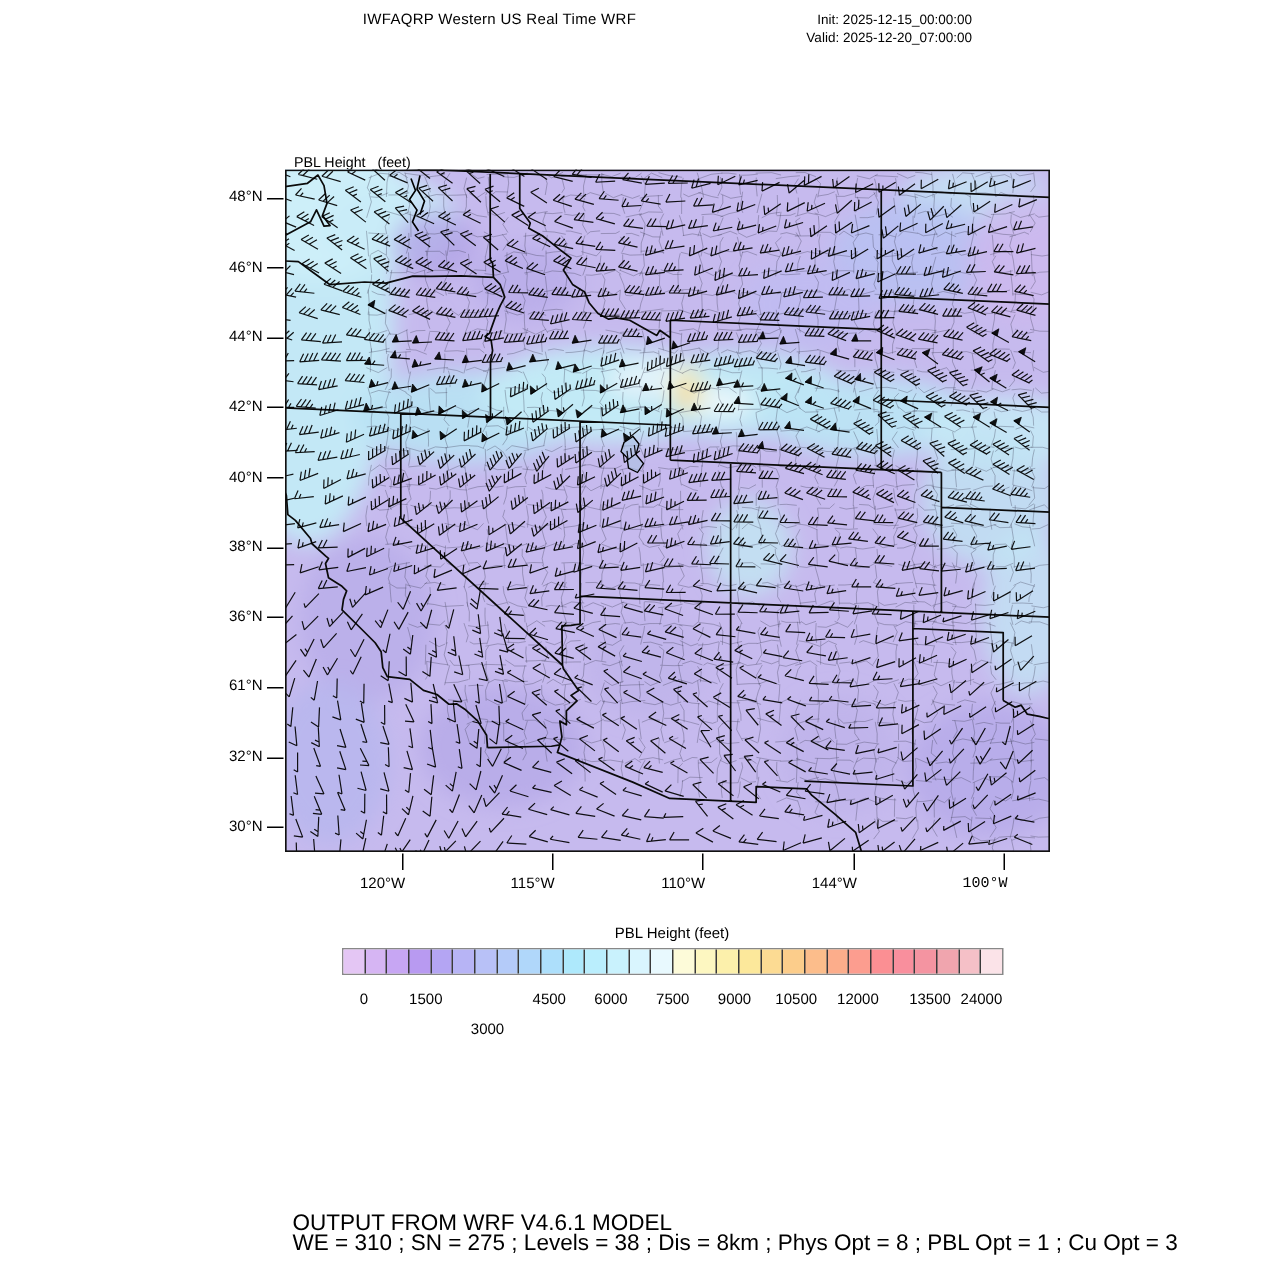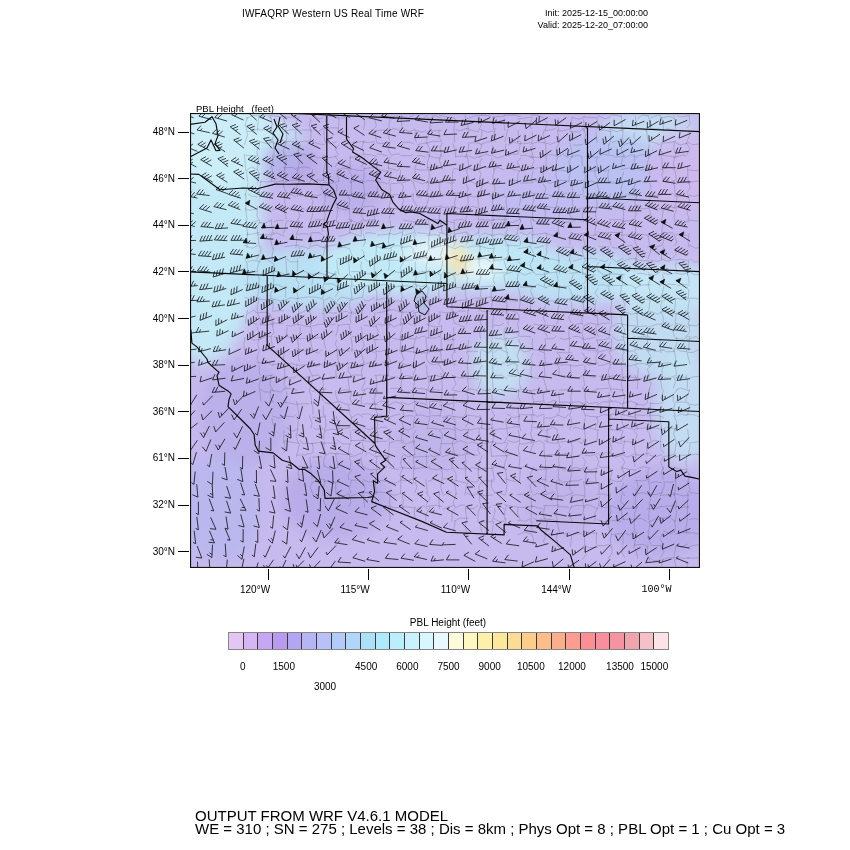--- a/index.html
+++ b/index.html
@@ -161,19 +161,19 @@
     <div class="cbarlab abs" style="left: 219.7px;">0</div>
     <div class="cbarlab abs" style="left: 260.86px;">1500</div>
     <div class="cbarlab abs" style="left: 302.02px; margin-top: 20px;">3000</div>
     <div class="cbarlab abs" style="left: 343.18px;">4500</div>
     <div class="cbarlab abs" style="left: 384.34px;">6000</div>
     <div class="cbarlab abs" style="left: 425.5px;">7500</div>
     <div class="cbarlab abs" style="left: 466.66px;">9000</div>
     <div class="cbarlab abs" style="left: 507.82px;">10500</div>
     <div class="cbarlab abs" style="left: 548.98px;">12000</div>
     <div class="cbarlab abs" style="left: 597px;">13500</div>
-    <div class="cbarlab abs" style="left: 631.3px;">15000</div>
+    <div class="cbarlab abs" style="left: 631.3px;">24000</div>
   </div>
 
 <div class="abs" id="footer">
   <div>OUTPUT FROM WRF V4.6.1 MODEL</div>
   <div>WE = 310 ; SN = 275 ; Levels = 38 ; Dis = 8km ; Phys Opt = 8 ; PBL Opt = 1 ; Cu Opt = 3</div>
 </div>
 
 </body></html>

